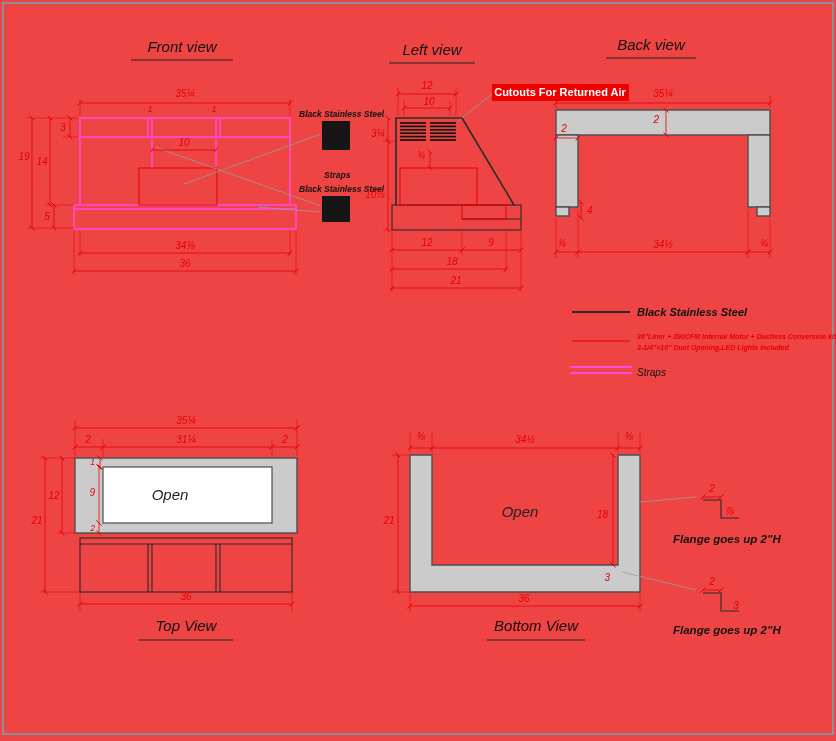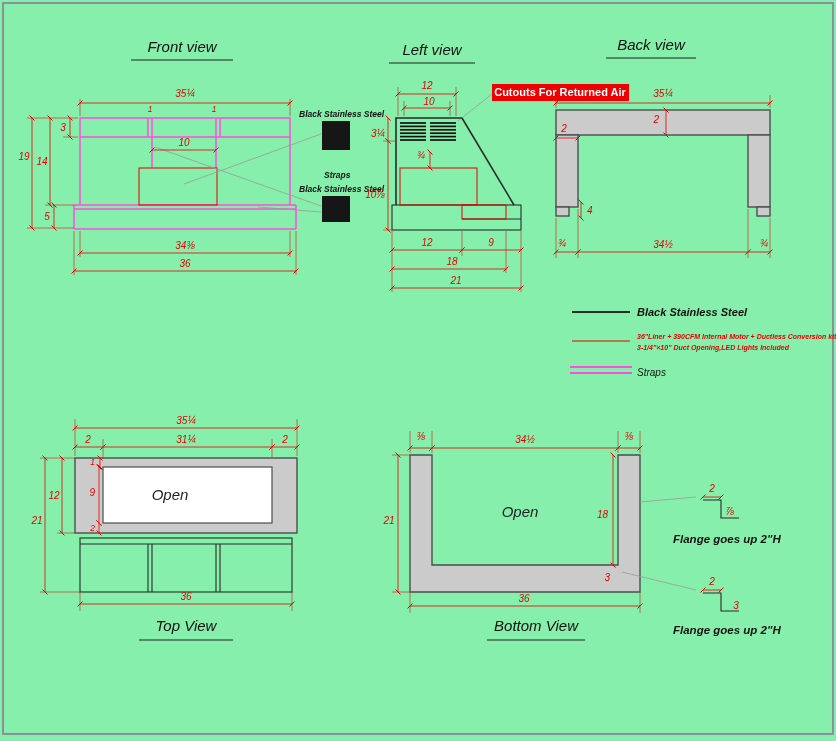--- a/index.html
+++ b/index.html
@@ -1,16 +1,16 @@
 <!DOCTYPE html>
 <html><head>
 <meta charset="utf-8">
 <style>
   html,body { margin:0; padding:0; background:#fff; }
-  .sheet { position:relative; width:836px; height:741px; background:#86efac;
+  .sheet { position:relative; width:836px; height:741px; background:#ef4444;
            font-family:"Liberation Sans", sans-serif; overflow:hidden; }
   svg { display:block; }
   svg text { font-family:"Liberation Sans", sans-serif; }
 
   .page-border { fill:none; stroke:#8b919a; stroke-width:2; }
   .ul { stroke:#222; stroke-width:1.1; }
 
   .strap line, .strap rect { stroke:#ff4ddf; stroke-width:1.5; fill:none; }
   .ln-red { stroke:#e60000; stroke-width:1; fill:none; }
   .ln-steel { stroke:#2b2b2b; stroke-width:1.6; fill:none; }

